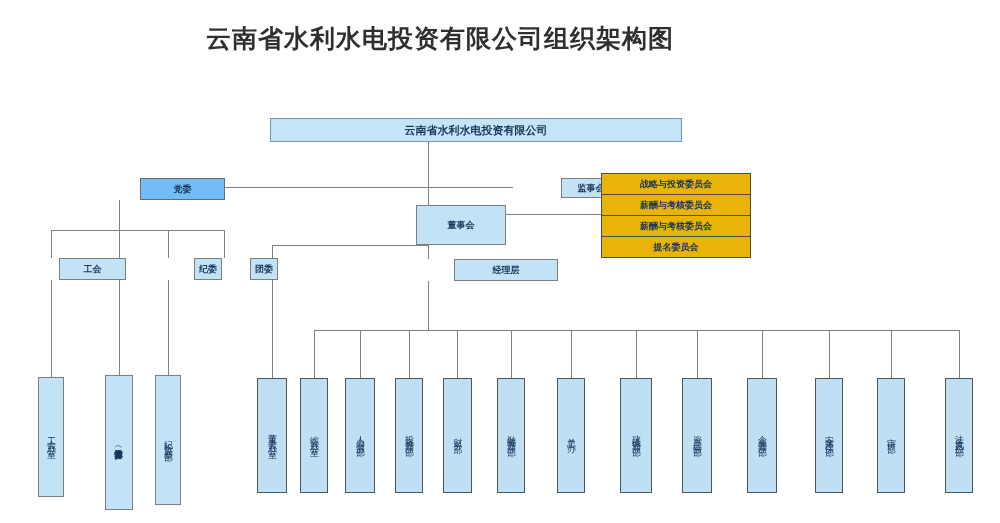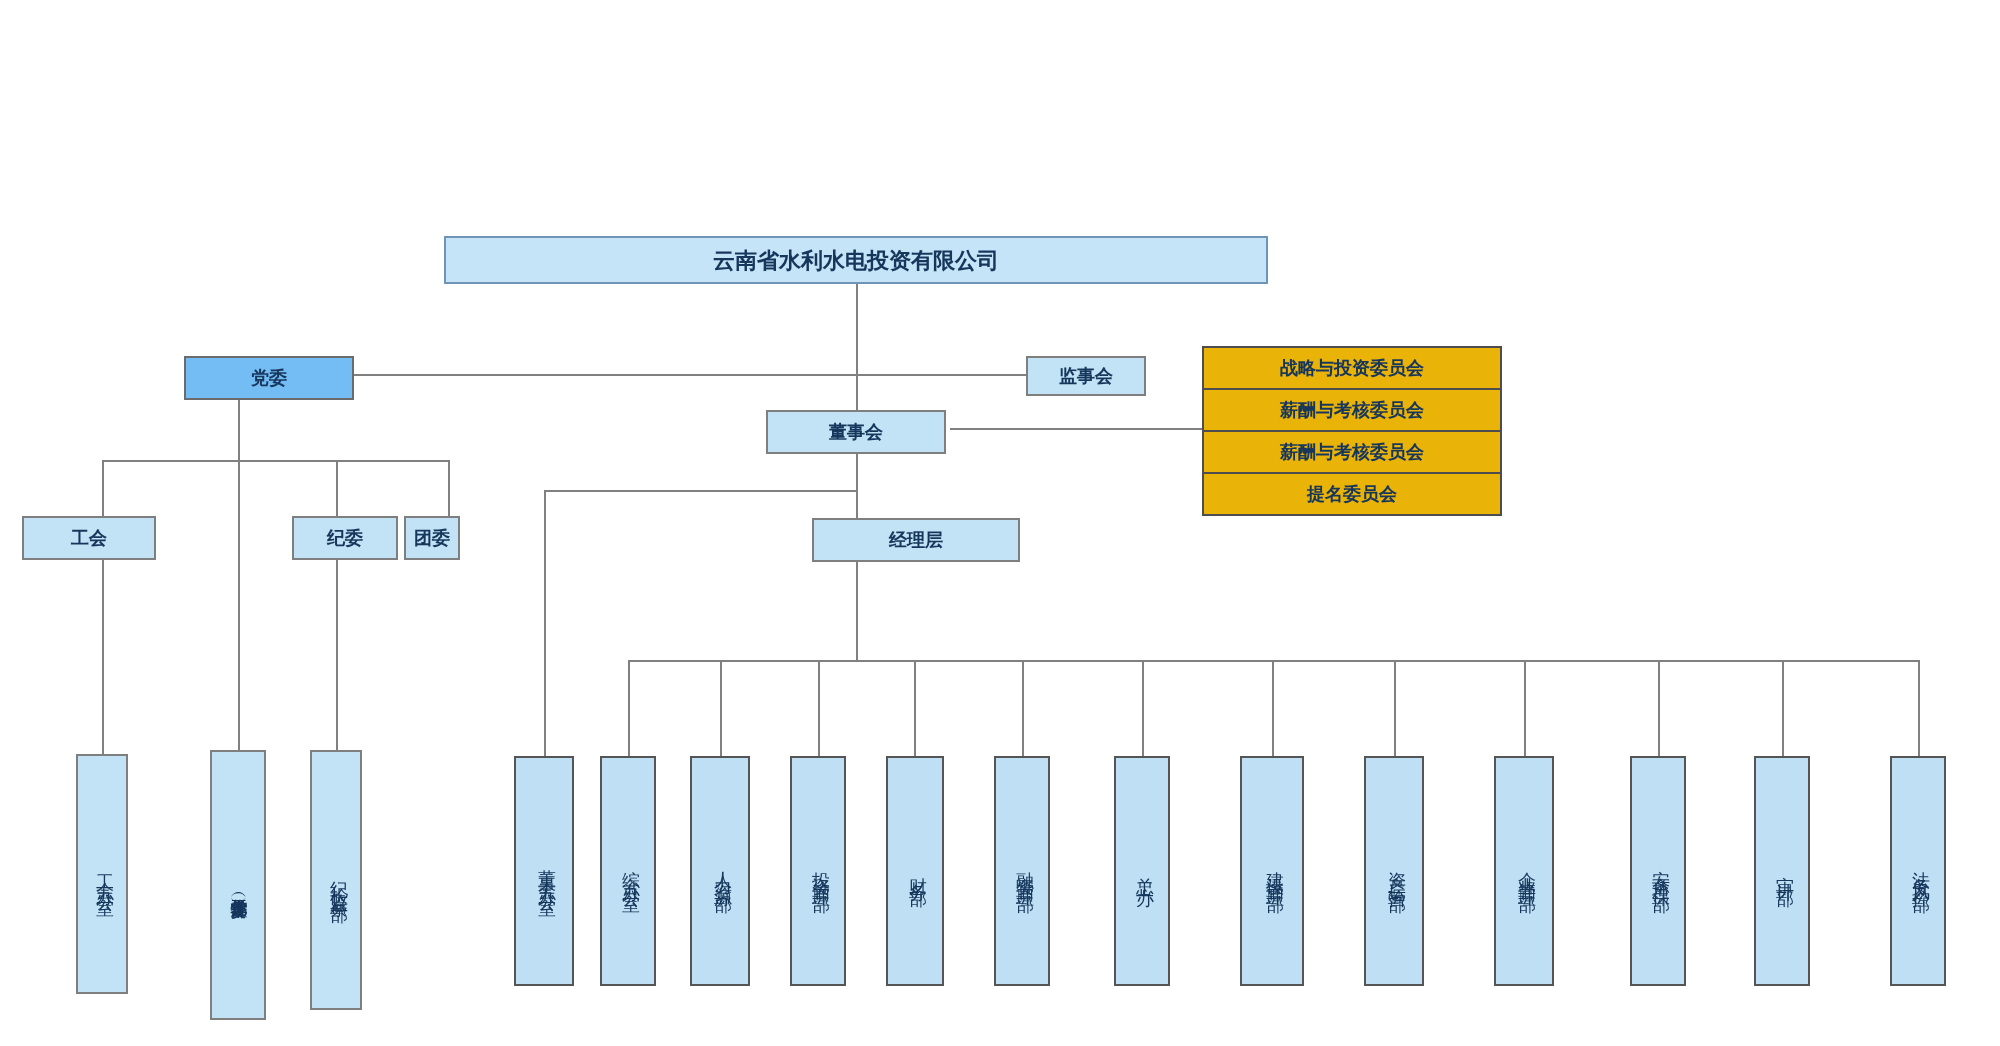--- a/index.html
+++ b/index.html
@@ -7,21 +7,21 @@
     position:relative;width:1000px;height:523px;background:#ffffff;overflow:hidden;
     font-family:"DejaVu Sans","Liberation Sans",sans-serif;
   }
   .title{
     position:absolute;left:100px;top:22px;width:680px;text-align:center;
     font-size:25px;font-weight:700;color:#2f2f2f;letter-spacing:1px;
   }
   .box{
     position:absolute;box-sizing:border-box;background:#c2e2f5;border:1px solid #7f7f7f;
     display:flex;align-items:center;justify-content:center;
-    font-size:9px;color:#16365c;font-weight:600;white-space:nowrap;
+    font-size:9px;color:#16365c;font-weight:600;white-space:nowrap;margin-left:48px;
   }
   .box.root{background:#c5e4f7;border-color:#7093b8;font-size:11px;font-weight:700;}
   .box.party{background:#74bcf4;border-color:#6b6b6b;}
   .cbox{
     position:absolute;box-sizing:border-box;background:#eab308;border:1px solid #4d4d4d;
     width:150px;height:22px;display:flex;align-items:center;justify-content:center;
     font-size:9px;color:#16365c;font-weight:600;
   }
   .vbox{
     position:absolute;box-sizing:border-box;background:#bfdff4;border:1px solid #555555;
@@ -32,20 +32,21 @@
   .vbox.tight{letter-spacing:0;font-size:8.5px;}
   .hl,.vl{position:absolute;background:#808080;}
   .hl{height:1px;}
   .vl{width:1px;}
 </style>
 </head>
 <body>
 
 <div id="canvas">
 
+  <div class="title">云南省水利水电投资有限公司组织架构图</div>
 
   <div class="vl" style="left:428px;top:142px;height:63px"></div>
   <div class="hl" style="left:177px;top:187px;width:336px"></div>
   <div class="hl" style="left:475px;top:214px;width:126px"></div>
   <div class="vl" style="left:428px;top:227px;height:32px"></div>
   <div class="hl" style="left:272px;top:245px;width:156px"></div>
   <div class="vl" style="left:272px;top:245px;height:133px"></div>
   <div class="vl" style="left:428px;top:281px;height:49px"></div>
   <div class="hl" style="left:314px;top:330px;width:645px"></div>
   <div class="vl" style="left:314px;top:330px;height:48px"></div>
@@ -68,31 +69,31 @@
   <div class="vl" style="left:224px;top:230px;height:28px"></div>
   <div class="vl" style="left:51px;top:280px;height:97px"></div>
   <div class="vl" style="left:168px;top:280px;height:95px"></div>
 
   <div class="box root" style="left:222px;top:118px;width:412px;height:24px">云南省水利水电投资有限公司</div>
 
   <div class="box party" style="left:92px;top:178px;width:85px;height:22px">党委</div>
 
   <div class="box" style="left:513px;top:178px;width:60px;height:20px">监事会</div>
 
-  <div class="box" style="left:383px;top:205px;width:90px;height:22px">董事会</div>
+  <div class="box" style="left:368px;top:205px;width:90px;height:40px">董事会</div>
 
   <div class="cbox" style="left:601px;top:173px">战略与投资委员会</div>
   <div class="cbox" style="left:601px;top:194px">薪酬与考核委员会</div>
   <div class="cbox" style="left:601px;top:236px">提名委员会</div>
   <div class="cbox" style="left:601px;top:215px">薪酬与考核委员会</div>
 
   <div class="box" style="left:406px;top:259px;width:104px;height:22px">经理层</div>
 
   <div class="box" style="left:11px;top:258px;width:67px;height:22px">工会</div>
-  <div class="box" style="left:146px;top:258px;width:53px;height:22px">纪委</div>
+  <div class="box" style="left:146px;top:258px;width:28px;height:22px">纪委</div>
   <div class="box" style="left:202px;top:258px;width:28px;height:22px">团委</div>
 
   <div class="vbox gray" style="left:38px;top:377px;width:26px;height:120px">工会办公室</div>
   <div class="vbox gray tight" style="left:105px;top:375px;width:28px;height:135px">党委工作部（党委宣传部）</div>
   <div class="vbox gray" style="left:155px;top:375px;width:26px;height:130px">纪检监察部</div>
 
   <div class="vbox" style="left:257px;top:378px;width:30px;height:115px">董事会办公室</div>
   <div class="vbox" style="left:300px;top:378px;width:28px;height:115px">综合办公室</div>
   <div class="vbox" style="left:345px;top:378px;width:30px;height:115px">人力资源部</div>
   <div class="vbox" style="left:395px;top:378px;width:28px;height:115px">投资管理部</div>

